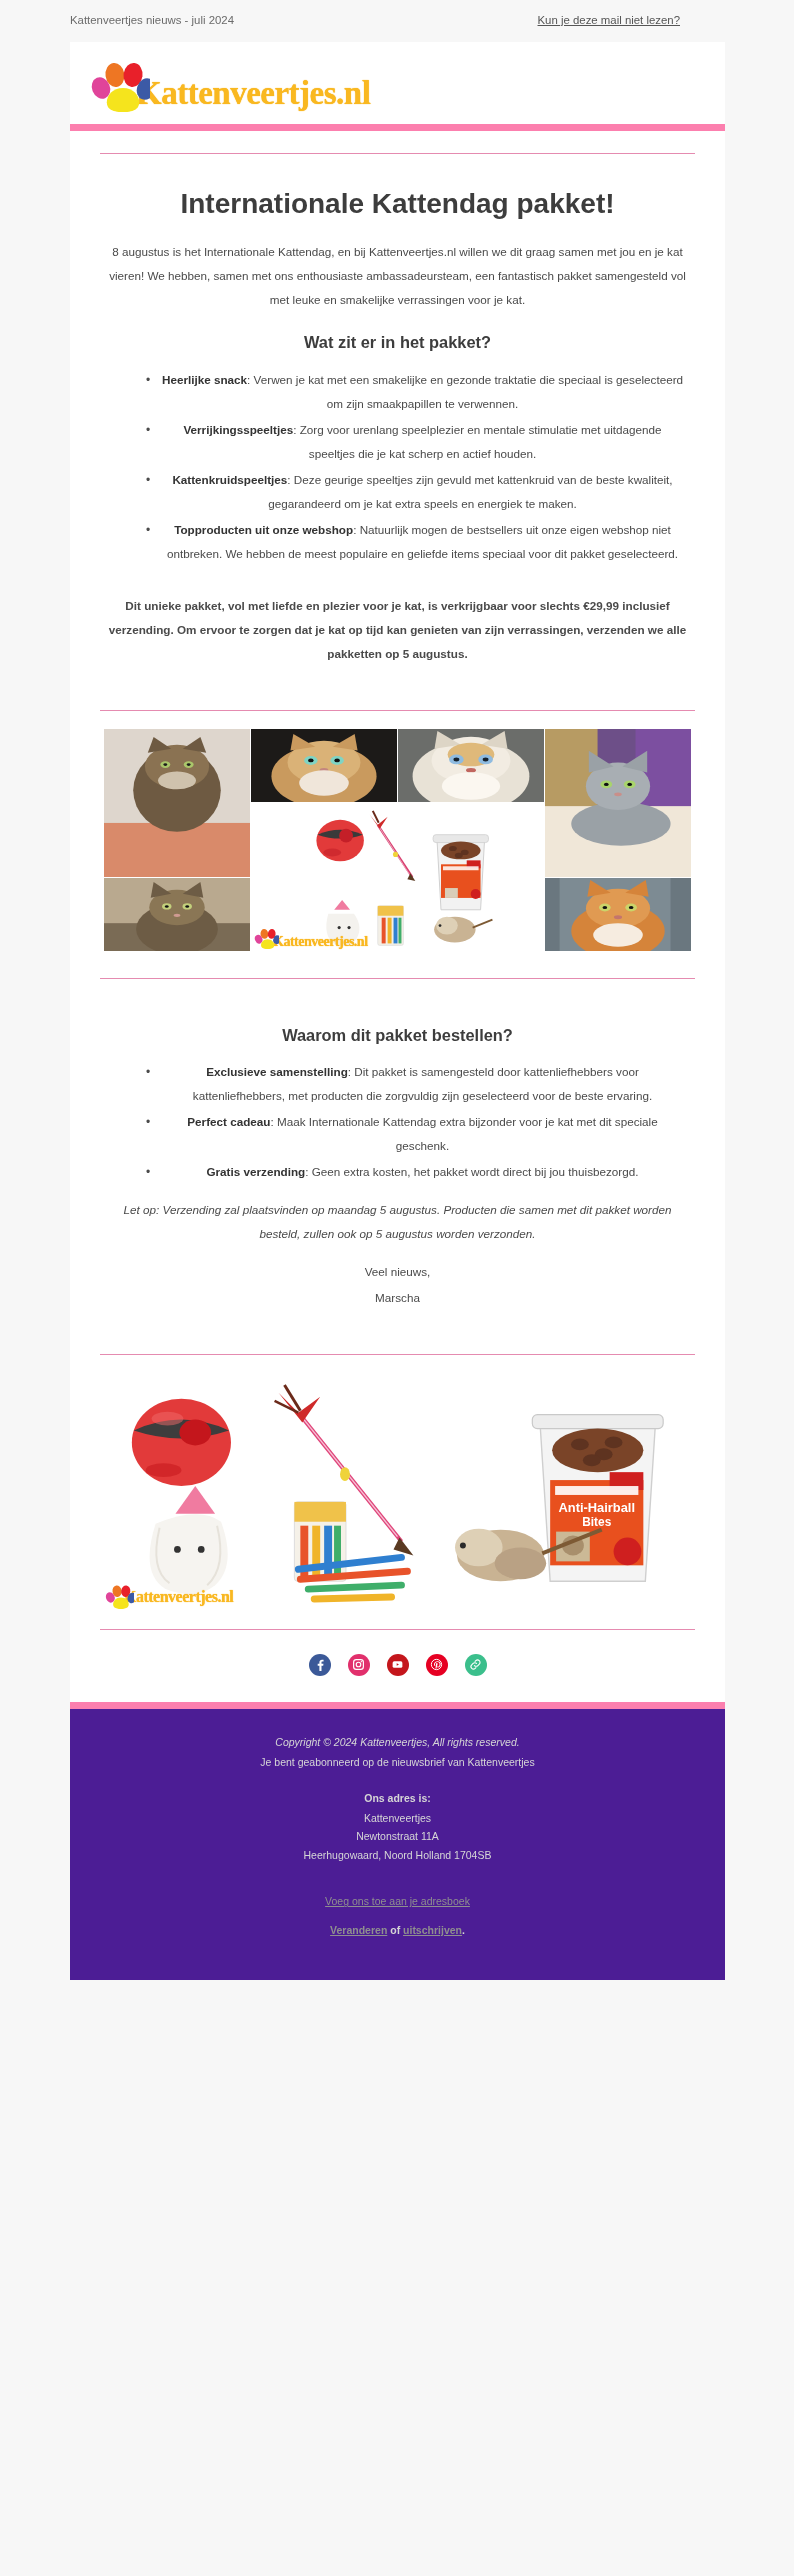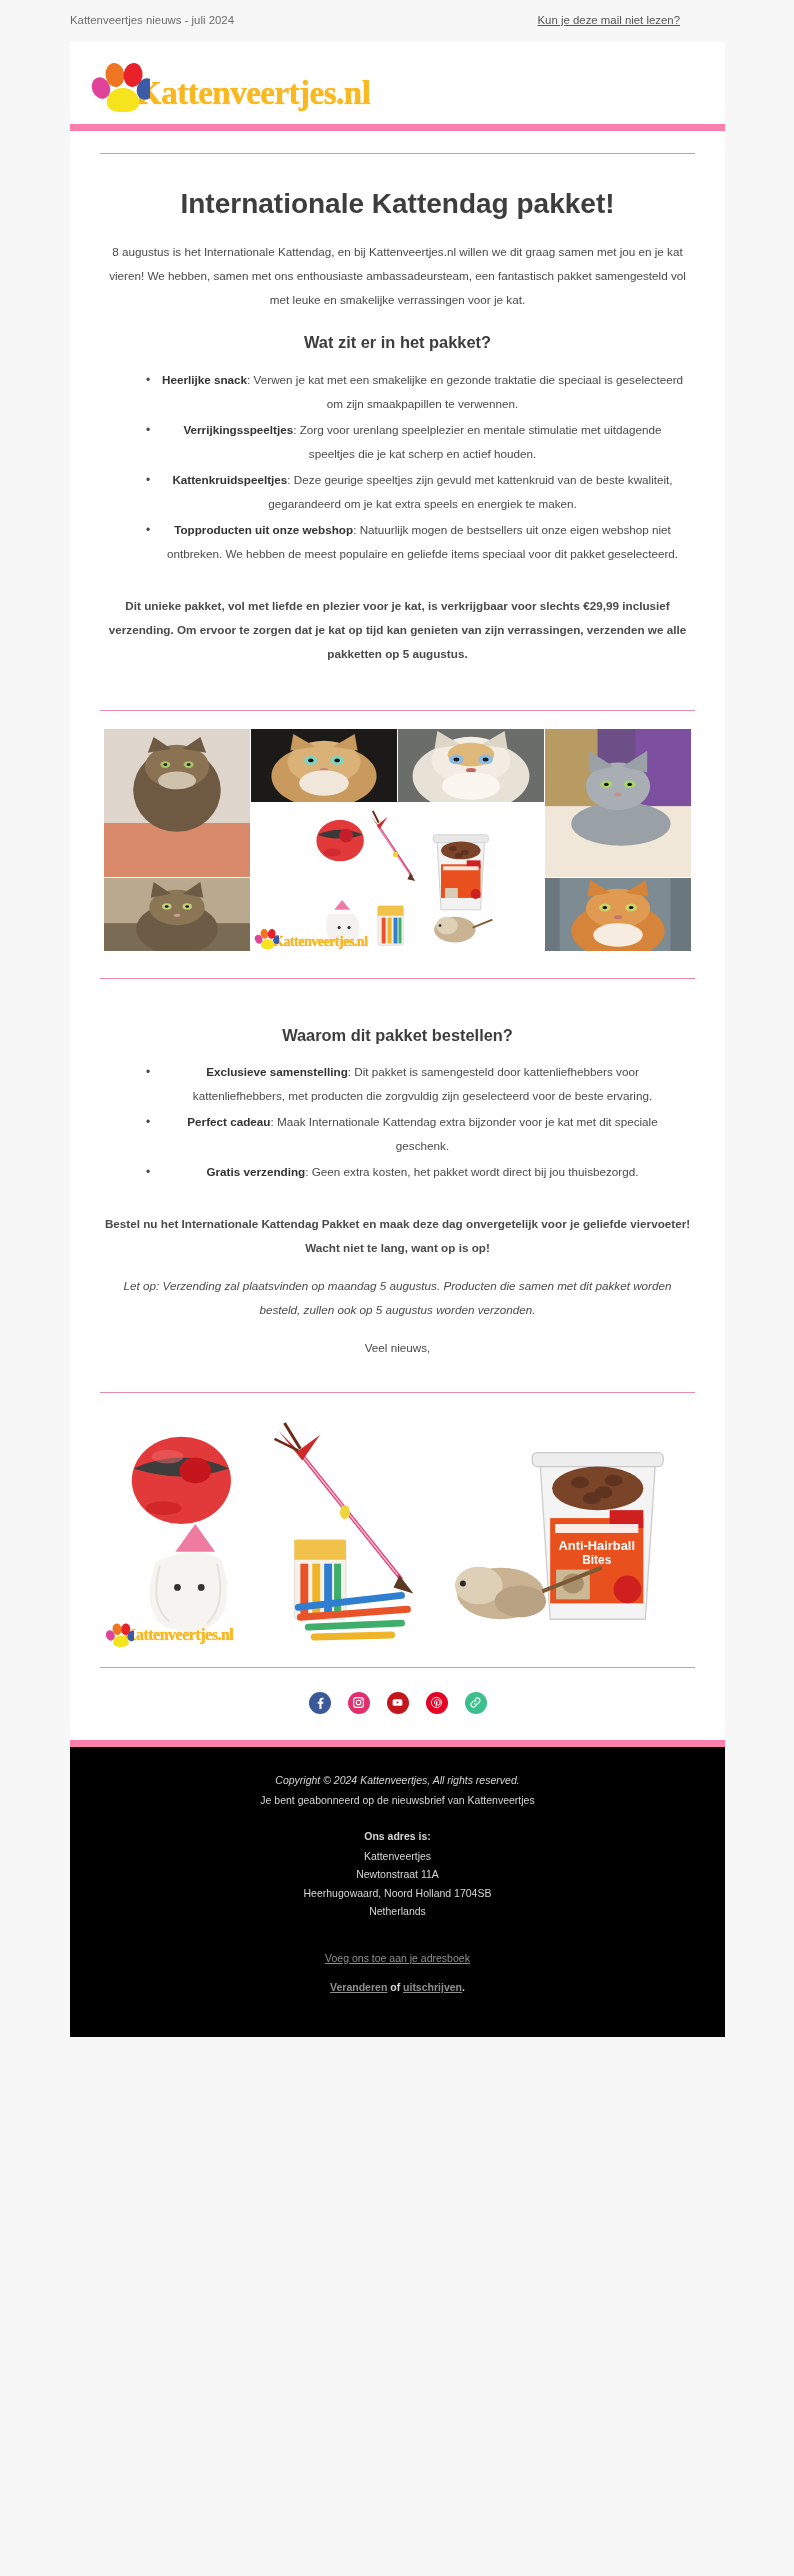--- a/index.html
+++ b/index.html
@@ -181,21 +181,21 @@
   .sbtn {
     width: 22px; height: 22px;
     border-radius: 50%;
     display: flex; align-items: center; justify-content: center;
     color: #fff;
   }
   .sbtn svg { display:block; }
 
   
   .footer {
-    background: #000000;
+    background: #4c1d95;
     color: #d6d6d6;
     padding: 24px 40px 30px 40px;
     text-align: center;
     font-size: 10.5px;
     line-height: 1.75;
   }
   .footer .copy { font-style: italic; margin: 0 0 2px 0; }
   .footer .sub { margin: 0 0 18px 0; }
   .footer .addr-title { font-weight: 700; margin: 0 0 1px 0; }
   .footer .addr { margin: 0; }
@@ -440,23 +440,23 @@
 
   <div class="content">
     <h2 class="subtitle">Waarom dit pakket bestellen?</h2>
 
     <ul class="bullets">
       <li><b>Exclusieve samenstelling</b><span>: Dit pakket is samengesteld door kattenliefhebbers voor kattenliefhebbers, met producten die zorgvuldig zijn geselecteerd voor de beste ervaring.</span></li>
       <li><b>Perfect cadeau</b><span>: Maak Internationale Kattendag extra bijzonder voor je kat met dit speciale geschenk.</span></li>
       <li><b>Gratis verzending</b><span>: Geen extra kosten, het pakket wordt direct bij jou thuisbezorgd.</span></li>
     </ul>
 
-    <p class="para bold">Bestel nu het Internationale Kattendag Pakket en maak deze dag onvergetelijk voor je geliefde viervoeter! Wacht niet te lang, want op is op!</p>
     <p class="para italic">Let op: Verzending zal plaatsvinden op maandag 5 augustus. Producten die samen met dit pakket worden besteld, zullen ook op 5 augustus worden verzonden.</p>
     <p class="para" style="margin-bottom:2px;">Veel nieuws,</p>
+    <p class="para">Marscha</p>
   </div>
 
   <hr class="hr-pink" style="margin-top:22px;">
 
   <div class="products-wrap">
     <div class="products">
       <svg width="100%" height="228" viewBox="0 0 592 230" preserveAspectRatio="xMidYMid meet" aria-hidden="true">
         <rect width="592" height="230" fill="#ffffff"></rect>
 
         <g>
@@ -592,21 +592,20 @@
   <div class="pinkbar"></div>
 
   <div class="footer">
     <p class="copy">Copyright © 2024 Kattenveertjes, All rights reserved.</p>
     <p class="sub">Je bent geabonneerd op de nieuwsbrief van Kattenveertjes</p>
 
     <p class="addr-title">Ons adres is:</p>
     <p class="addr">Kattenveertjes</p>
     <p class="addr">Newtonstraat 11A</p>
     <p class="addr">Heerhugowaard, Noord Holland 1704SB</p>
-    <p class="addr">Netherlands</p>
 
     <div class="spacer"></div>
     <p>
       <a href="#">Voeg ons toe aan je adresboek</a>
     </p>
 
     <p class="prefs-line2">
       <a href="#">Veranderen</a><span> of </span><a href="#">uitschrijven</a><span>.</span>
     </p>
   </div>

